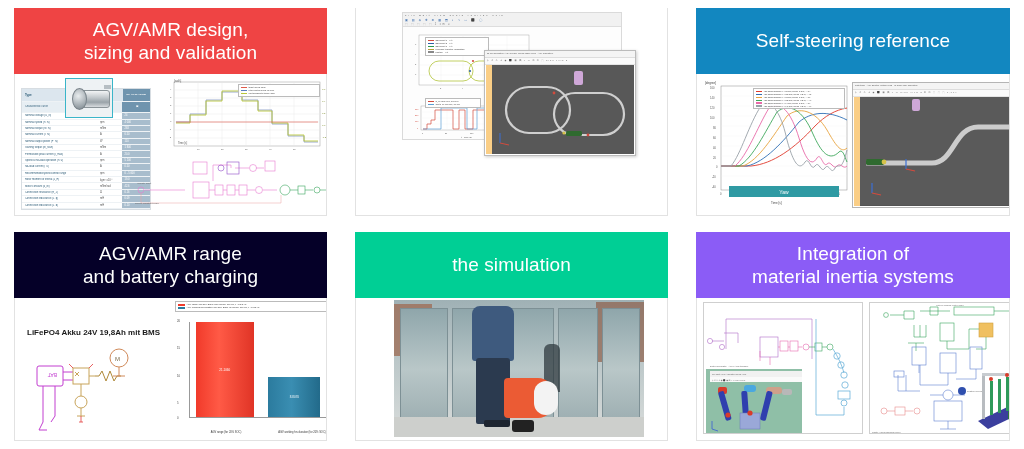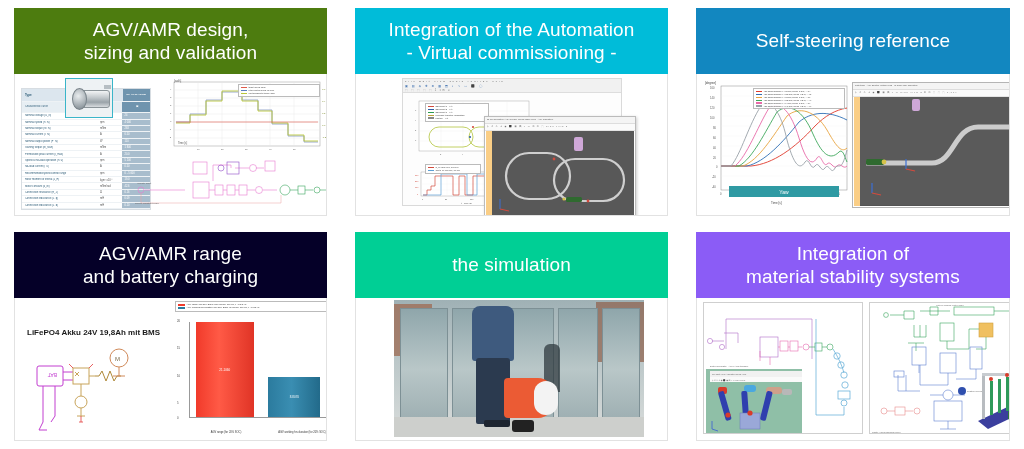--- a/index.html
+++ b/index.html
@@ -157,21 +157,21 @@
   .c6-left { position: absolute; left: 6px; top: 4px; width: 160px; height: 132px; border: 1px solid #cfcfcf; background: #fff; }
   .c6-right { position: absolute; left: 172px; top: 4px; width: 158px; height: 132px; border: 1px solid #cfcfcf; background: #fff; }
 </style>
 </head>
 <body>
 
 <div id="page">
   <div class="grid">
 
     <div class="card">
-      <div class="card-header" style="background:#4d7c0f">
+      <div class="card-header" style="background:#ef4444">
         <div>
           <span>AGV/AMR design,</span>
           <span>sizing and validation</span>
         </div>
       </div>
       <div class="card-body">
 
         <div class="c1-table">
           <div class="c1-trow head">
             <div class="c-name">Type</div>
@@ -360,26 +360,20 @@
               <path d="M6 33 v10 h140 v-8"></path>
             </g>
             <text x="2" y="24" font-size="2.4" fill="#666">Velocity input</text>
             <text x="0" y="44" font-size="2.4" fill="#666">Torque Constant Load</text>
           </svg>
         </div>
       </div>
     </div>
 
     <div class="card">
-      <div class="card-header" style="background:#00bcd9">
-        <div>
-          <span>Integration of the Automation</span>
-          <span>- Virtual commissioning -</span>
-        </div>
-      </div>
       <div class="card-body">
         <div class="c2-bg panel">
           <div class="c2-toolbar">
             <div class="c2-menu">File  Edit  View  Tools  Analyse  Help</div>
             <div style="position:absolute;left:2px;top:5px;font-size:3px;color:#5580b8;letter-spacing:1.6px;">▣ ▤ ◈ ✚ ✖ ▦ ⬒ ◐ ✎ ▭ ⬛ ◯</div>
             <div style="position:absolute;left:2px;top:9.5px;font-size:2.6px;color:#777;letter-spacing:1.4px;">⬚ ⬚ ⬚ ⬚ ⬚ 1 cm ▾</div>
           </div>
 
           <div class="c2-plot1">
             <svg width="122" height="62" viewBox="0 0 122 62">
@@ -711,21 +705,21 @@
             <div class="ph-wheel"></div>
           </div>
         </div>
       </div>
     </div>
 
     <div class="card">
       <div class="card-header" style="background:#8b5cf6">
         <div>
           <span>Integration of</span>
-          <span>material stability systems</span>
+          <span>material inertia systems</span>
         </div>
       </div>
       <div class="card-body">
 
         <div class="c6-left panel">
           <svg width="158" height="132" viewBox="0 0 158 132">
             <g stroke="#b06cc8" stroke-width="0.6" fill="none">
               <path d="M22 16 h86 M22 16 v30 M108 16 v40"></path>
               <rect x="56" y="34" width="18" height="20"></rect>
               <path d="M8 38 h12 M20 30 h14 M34 30 v10"></path>

